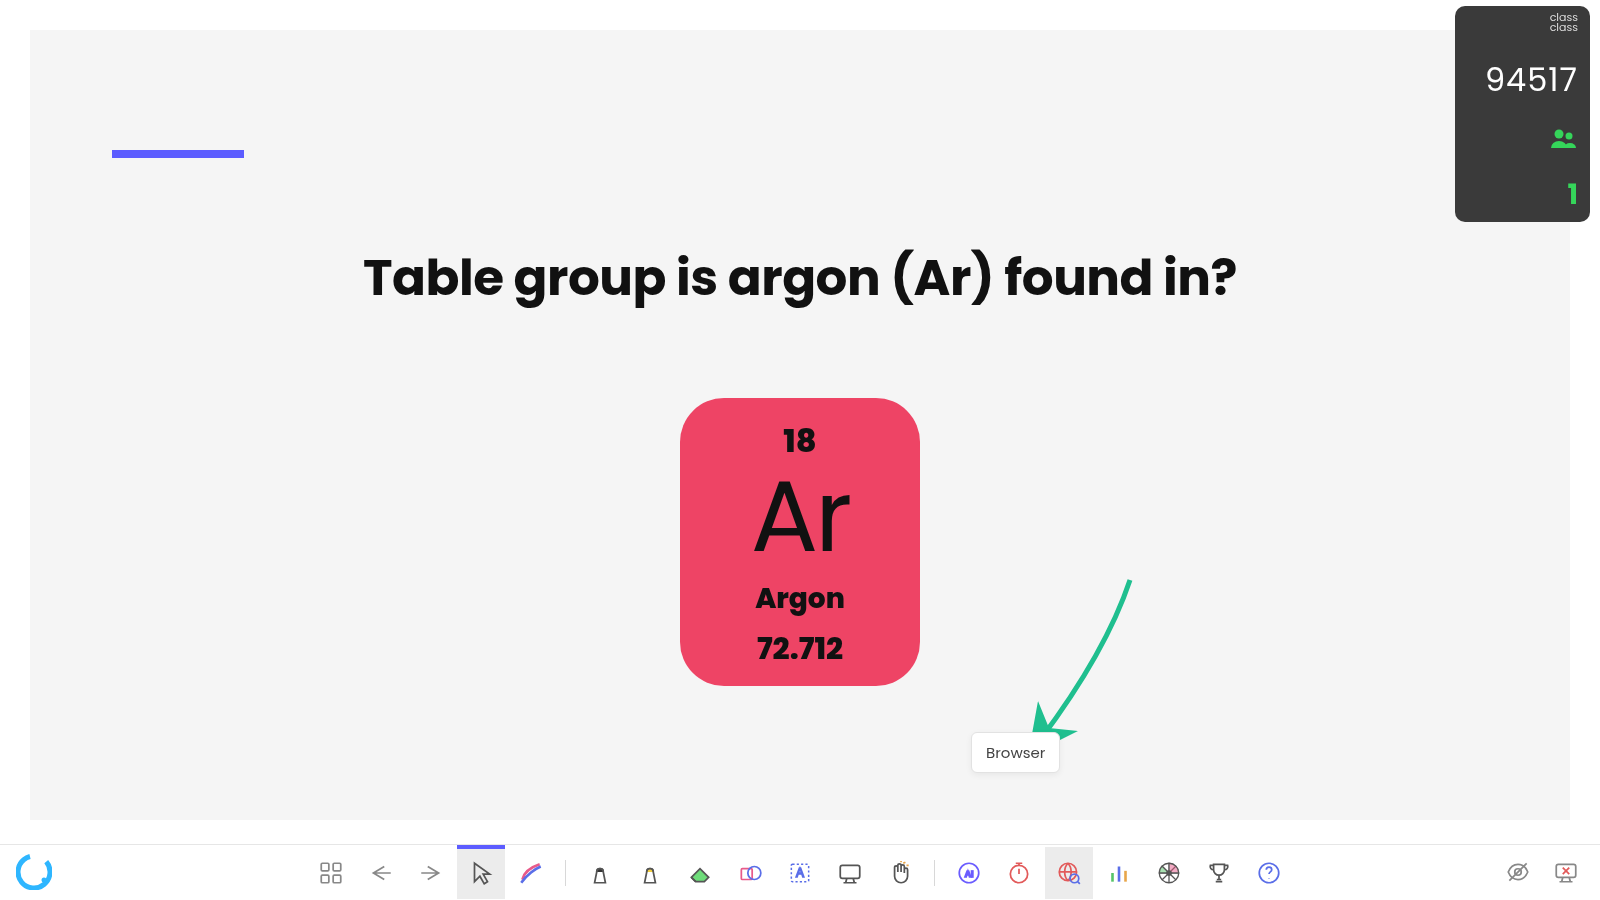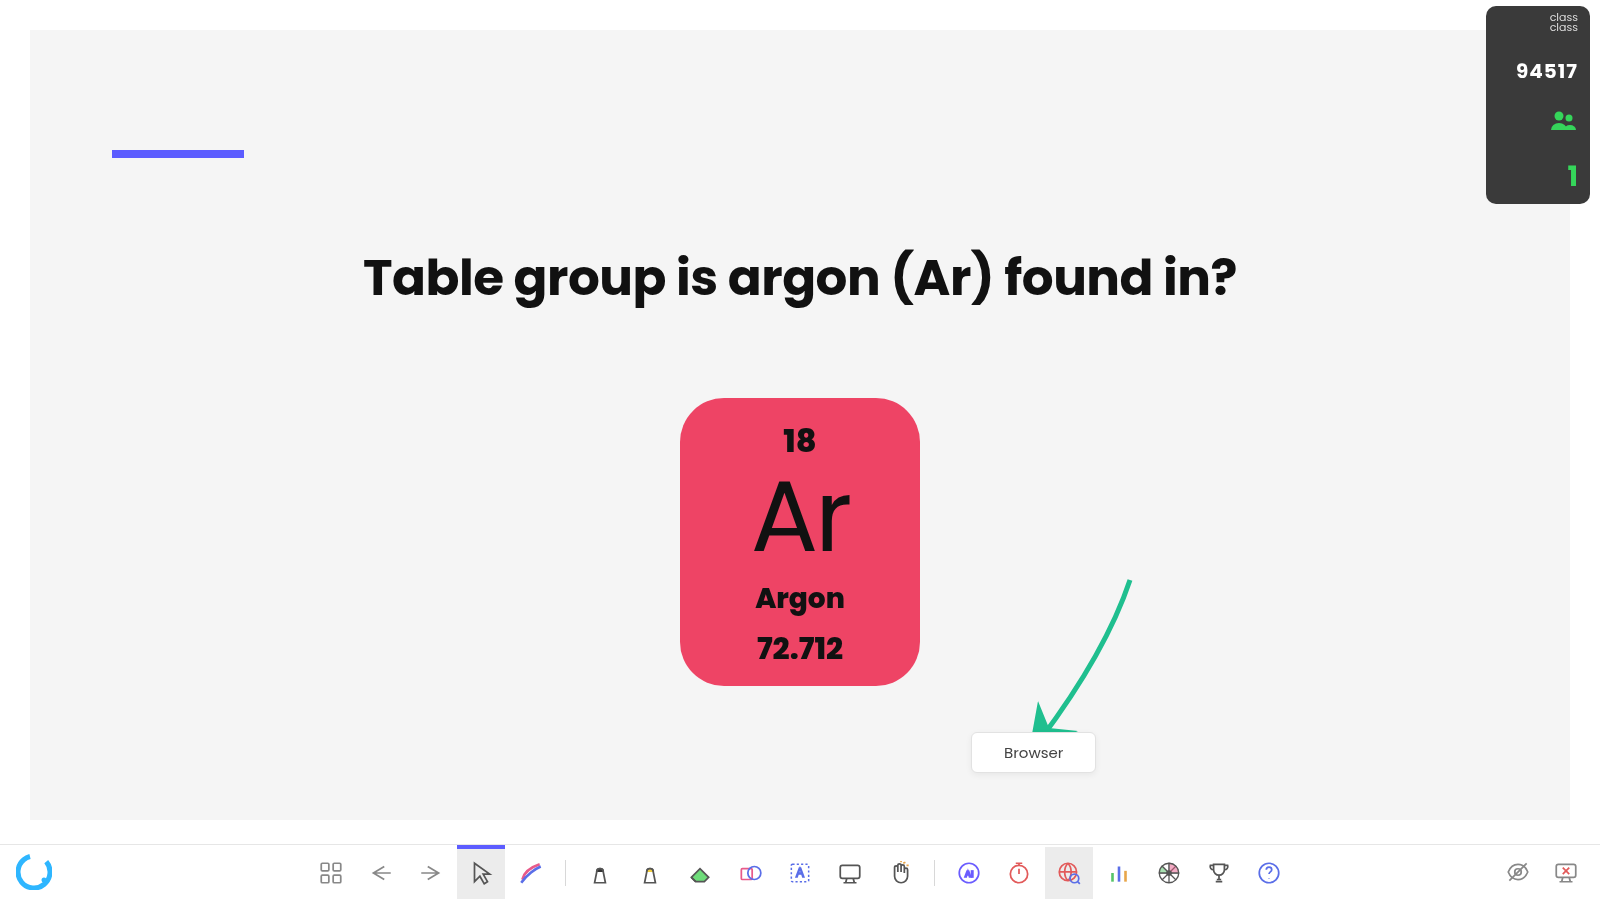--- a/index.html
+++ b/index.html
@@ -92,22 +92,22 @@
 }
 .class-label {
   display: flex;
   flex-direction: column;
   font-size: 11px;
   line-height: 10px;
   color: #ddd;
   text-align: left;
 }
 .class-code {
-  font-size: 20px;
-  font-weight: 700;
+  font-size: 32px;
+  font-weight: 400;
   letter-spacing: 1px;
   margin-left: 16px;
 }
 .people-icon { display: flex; align-items: flex-end; margin-left: 4px; }
 .people-count {
   color: #35d55a;
   font-size: 28px;
   font-weight: 700;
   margin-left: 2px;
 }
@@ -115,21 +115,21 @@
   position: absolute;
   left: 970px; top: 540px;
   pointer-events: none;
 }
 .tooltip {
   position: absolute;
   left: 941px; top: 702px;
   background: #fff;
   border: 1px solid #e2e2e2;
   border-radius: 6px;
-  padding: 8px 32px;
+  padding: 8px 14px;
   font-size: 15px;
   color: #444;
   box-shadow: 0 2px 6px rgba(0,0,0,0.06);
 }
 .toolbar-wrap {
   position: absolute;
   left: 0; right: 0; bottom: 0; height: 56px;
   border-top: 1px solid #e6e6e6;
   background: #fff;
   display: flex;

